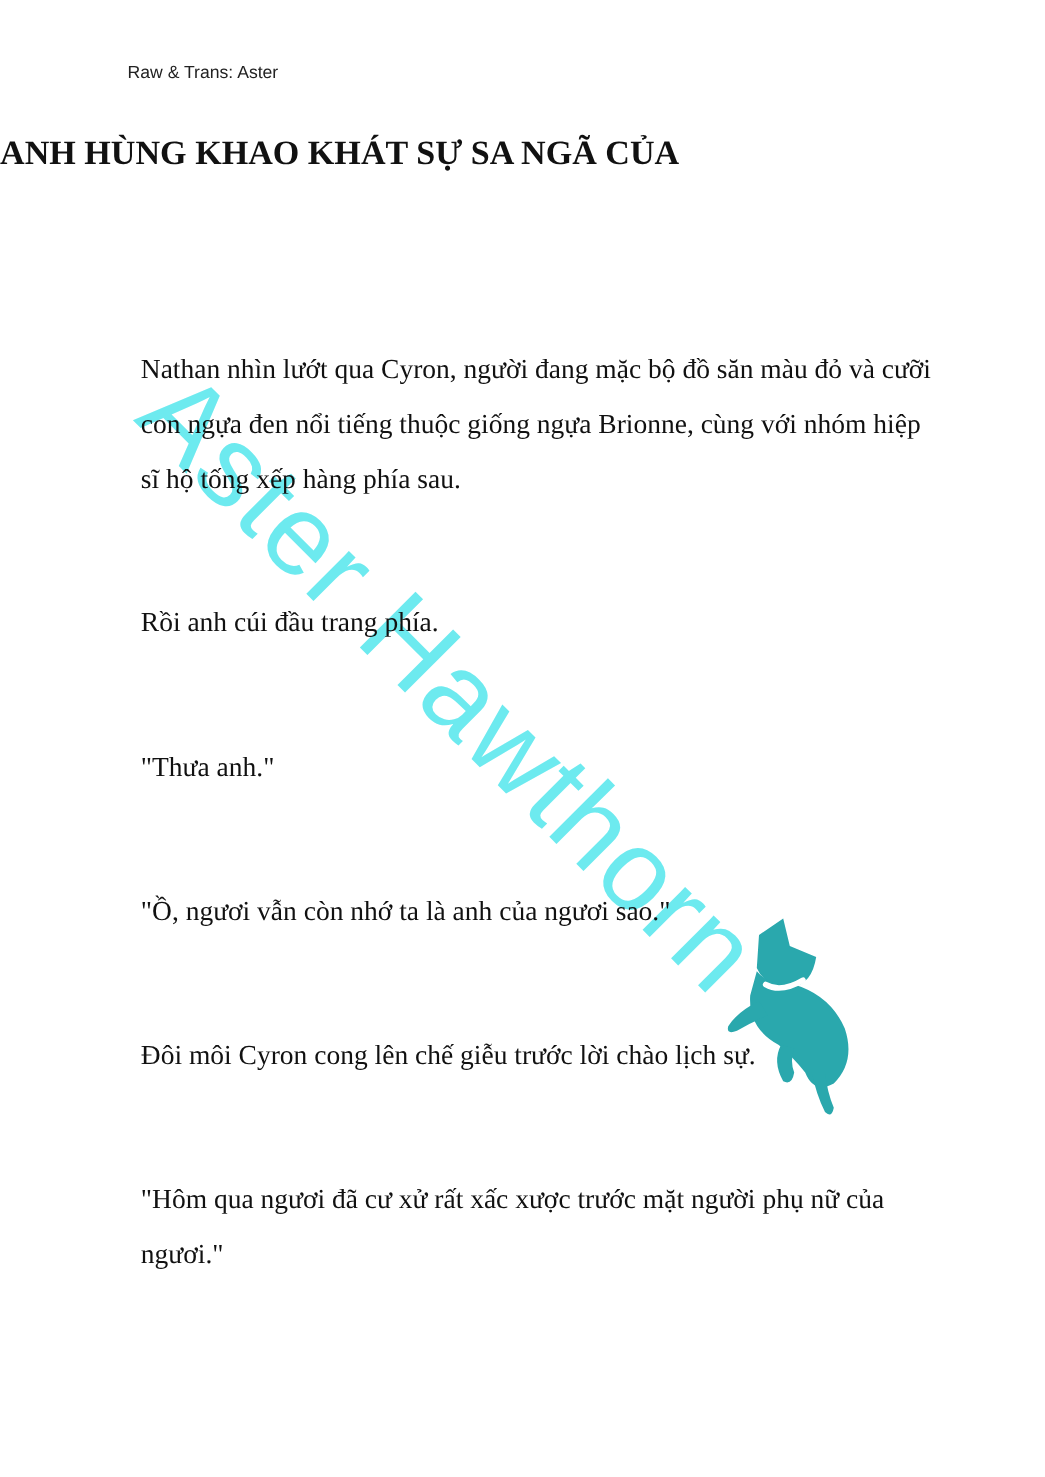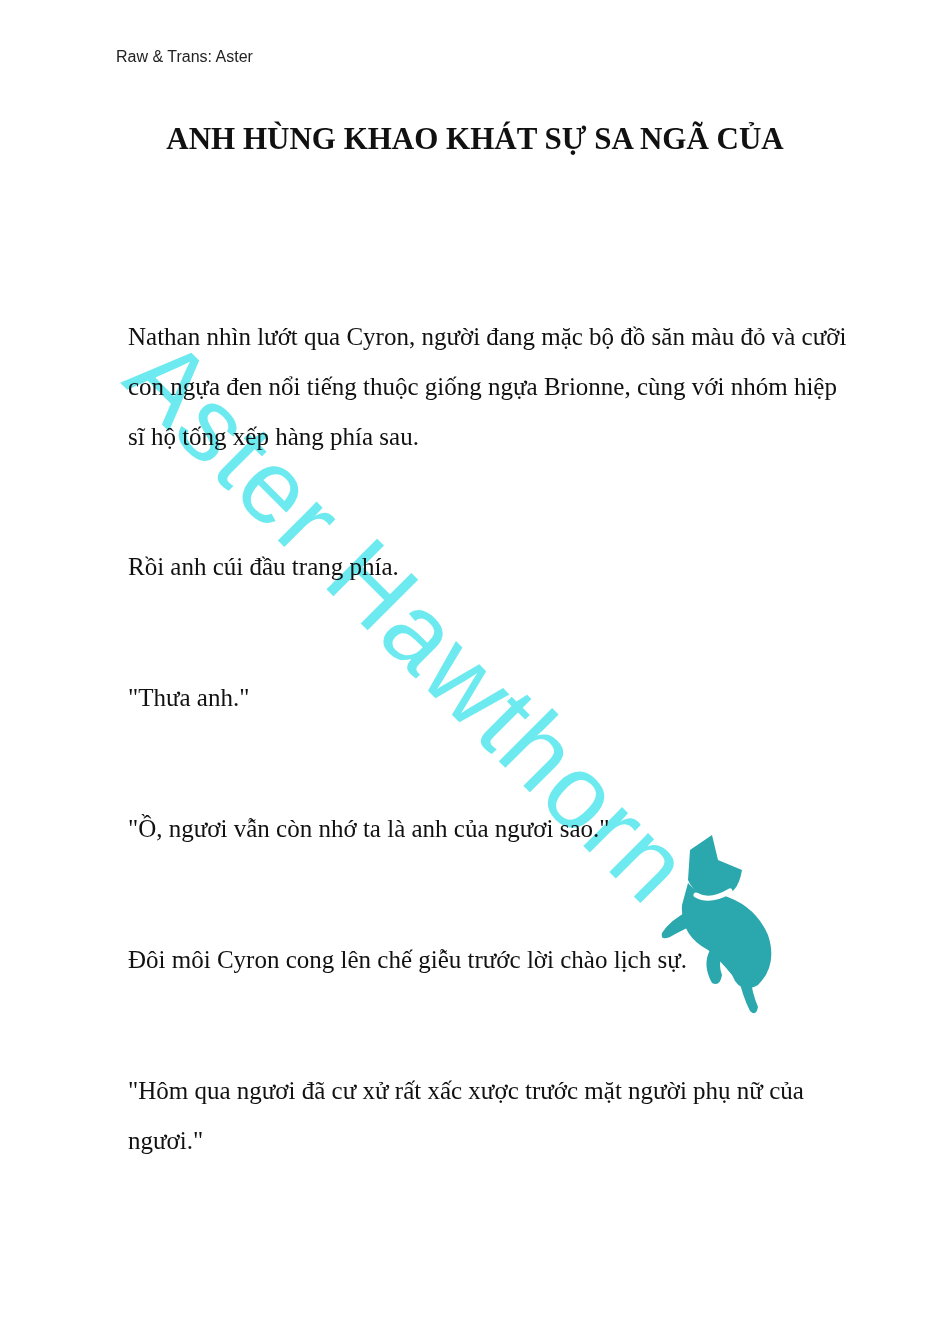--- a/index.html
+++ b/index.html
@@ -1,18 +1,18 @@
 <!DOCTYPE html>
 <html><head>
 <meta charset="utf-8">
 <style>
   html, body { margin:0; padding:0; }
   body { width:950px; height:1343px; background:#ffffff; position:relative; overflow:hidden; }
-  .credit { position:absolute; left:116px; top:48px; font-family:"Liberation Sans", sans-serif; font-size:16px; color:#222; }
-  .title { position:absolute; left:0; top:110px; width:950px; text-align:center; font-family:"Liberation Serif", serif; font-weight:bold; font-size:31px; line-height:58px; color:#111; }
+  .credit { position:absolute; left:116px; top:58px; font-family:"Liberation Sans", sans-serif; font-size:16px; color:#222; }
+  .title { position:absolute; left:0; top:110px; width:950px; font-family:"Liberation Serif", serif; font-weight:bold; font-size:31px; line-height:58px; color:#111; }
   .para { position:absolute; left:116px; width:720px; font-family:"Liberation Serif", serif; font-size:25px; line-height:50px; color:#111; margin:12px; }
   .watermark { position:absolute; left:118px; top:548px; font-family:"Liberation Sans", sans-serif; font-size:104px; color:#5ee8ee; transform:rotate(45.5deg); transform-origin:0 0; white-space:nowrap; opacity:0.9; letter-spacing:2px; z-index:1; pointer-events:none; }
   .watermark { left:145px; top:350px; transform-origin:0 50%; transform:translateY(-52px) rotate(45deg); }
   .cat { position:absolute; left:660px; top:825px; width:140px; height:195px; z-index:2; }
   .para, .title, .credit { z-index:3; }
 </style>
 </head>
 <body>
 
 <div class="credit">Raw &amp; Trans: Aster</div>

